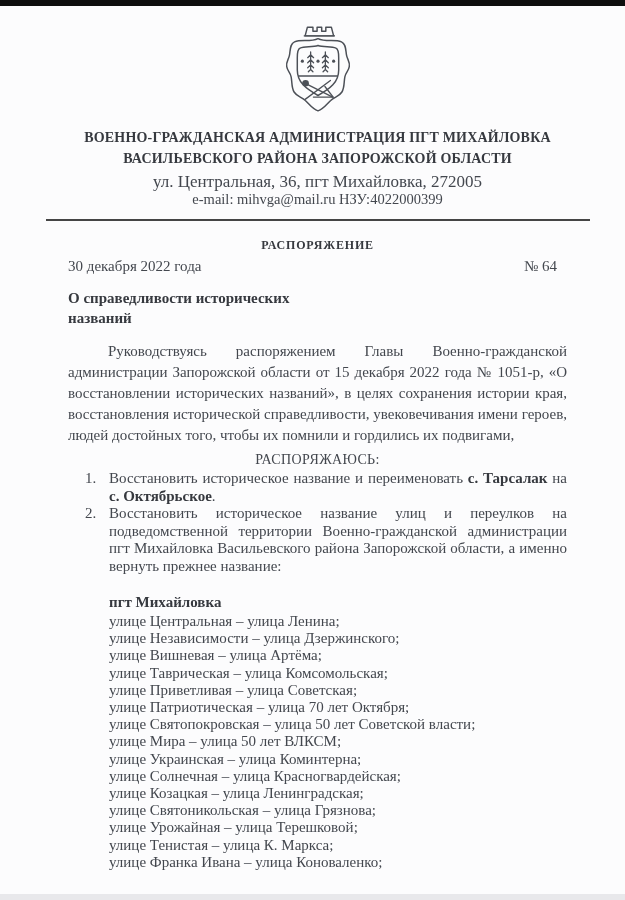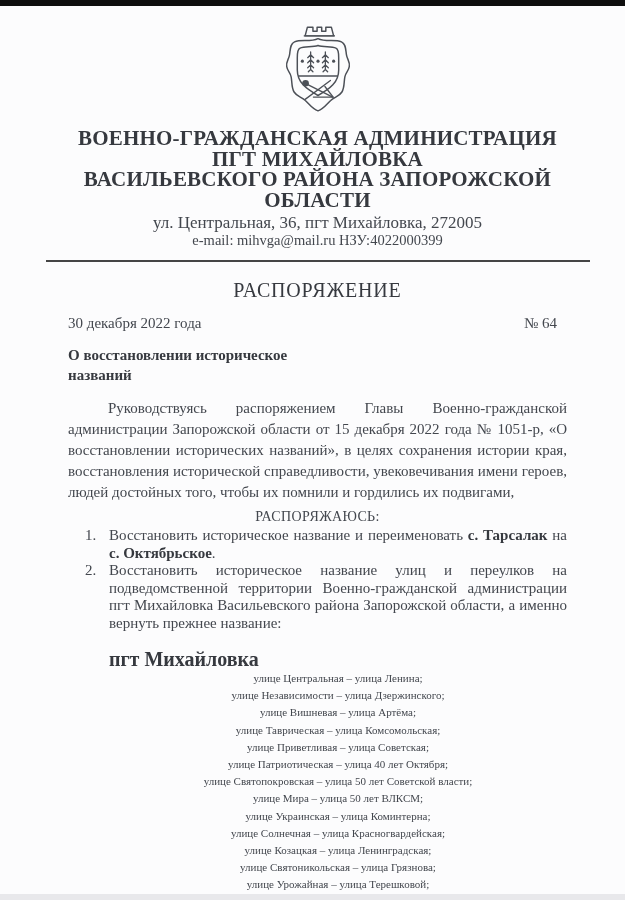--- a/index.html
+++ b/index.html
@@ -24,21 +24,21 @@
     width: 100%; height: 6px; background: #e8e8eb;
   }
   .content { padding: 20px 58px 0 68px; }
 
   .emblem { width: 92px; margin: 2px auto 0 auto; text-align: center; }
 
   .org-name {
     margin-top: 8px;
     text-align: center;
     font-weight: bold;
-    font-size: 21px;
+    font-size: 14px;
     line-height: 20.5px;
     color: #36393f;
     letter-spacing: 0.2px;
   }
   .address {
     margin-top: 4px;
     text-align: center;
     font-size: 17px;
     line-height: 17px;
   }
@@ -52,27 +52,27 @@
 
   .rule {
     margin: 11px -23px 0 -22px;
     border-top: 2.6px solid #454545;
     height: 0;
   }
 
   .doc-title {
     margin-top: 17px;
     text-align: center;
-    font-weight: normal;
-    font-size: 20px;
+    font-weight: bold;
+    font-size: 12px;
     letter-spacing: 0.8px;
     color: #36393f;
   }
   .date-row {
-    margin-top: 13px;
+    margin-top: 5px;
     display: flex;
     justify-content: space-between;
     font-size: 15px;
     padding-right: 10px;
     gap: 20px;
   }
   .subject {
     margin-top: 13px;
     font-weight: bold;
     font-size: 15px;
@@ -103,30 +103,29 @@
     margin-left: 17px;
     text-align: left;
   }
   .order-item .itext { flex: 1; text-align: justify; }
   .order-item .b { font-weight: bold; color: #36393f; }
 
   .settlement {
     margin-top: 19px;
     margin-left: 41px;
     font-weight: bold;
-    font-size: 20px;
+    font-size: 15px;
     color: #36393f;
     line-height: 17px;
   }
   .street-list { margin-top: 2px; margin-left: 41px; }
   .street-line {
-    font-size: 11px;
+    font-size: 15px;
     line-height: 17.2px;
     white-space: nowrap;
-    text-align: center;
   }
 </style>
 </head>
 <body>
 
 <div class="page">
   <div class="top-bar"></div>
 
   <div class="content">
 
@@ -167,21 +166,21 @@
     <div class="rule"></div>
 
     <div class="doc-title">РАСПОРЯЖЕНИЕ</div>
 
     <div class="date-row">
       <span>30 декабря 2022 года</span>
       <span>№ 64</span>
     </div>
 
     <div class="subject">
-      <div>О восстановлении историческое</div>
+      <div>О справедливости исторических</div>
       <div>названий</div>
     </div>
 
     <p class="preamble">Руководствуясь распоряжением Главы Военно-гражданской администрации Запорожской области от 15 декабря 2022 года № 1051-р, «О восстановлении исторических названий», в целях сохранения истории края, восстановления исторической справедливости, увековечивания имени героев, людей достойных того, чтобы их помнили и гордились их подвигами,</p>
 
     <div class="order-heading">РАСПОРЯЖАЮСЬ:</div>
 
     <div class="order-list">
       <div class="order-item">
         <span class="num">1.</span>
@@ -194,21 +193,21 @@
     </div>
 
     <div class="settlement">пгт Михайловка</div>
 
     <div class="street-list">
         <div class="street-line">улице Центральная – улица Ленина;</div>
         <div class="street-line">улице Независимости – улица Дзержинского;</div>
         <div class="street-line">улице Вишневая – улица Артёма;</div>
         <div class="street-line">улице Таврическая – улица Комсомольская;</div>
         <div class="street-line">улице Приветливая – улица Советская;</div>
-        <div class="street-line">улице Патриотическая – улица 40 лет Октября;</div>
+        <div class="street-line">улице Патриотическая – улица 70 лет Октября;</div>
         <div class="street-line">улице Святопокровская – улица 50 лет Советской власти;</div>
         <div class="street-line">улице Мира – улица 50 лет ВЛКСМ;</div>
         <div class="street-line">улице Украинская – улица Коминтерна;</div>
         <div class="street-line">улице Солнечная – улица Красногвардейская;</div>
         <div class="street-line">улице Козацкая – улица Ленинградская;</div>
         <div class="street-line">улице Святоникольская – улица Грязнова;</div>
         <div class="street-line">улице Урожайная – улица Терешковой;</div>
         <div class="street-line">улице Тенистая – улица К. Маркса;</div>
         <div class="street-line">улице Франка Ивана – улица Коноваленко;</div>
       </div>

